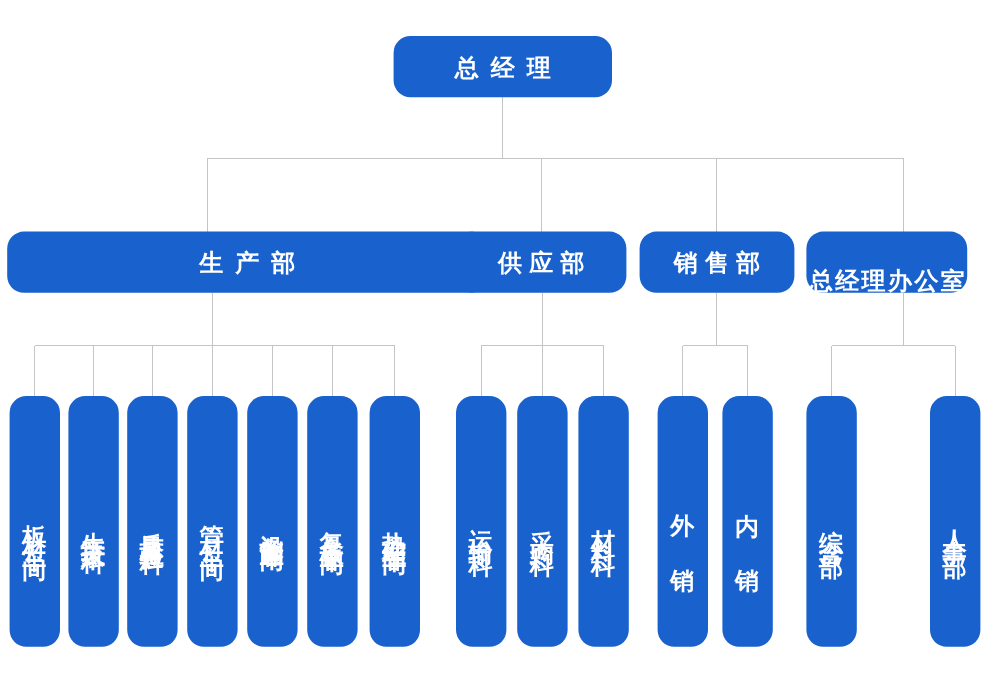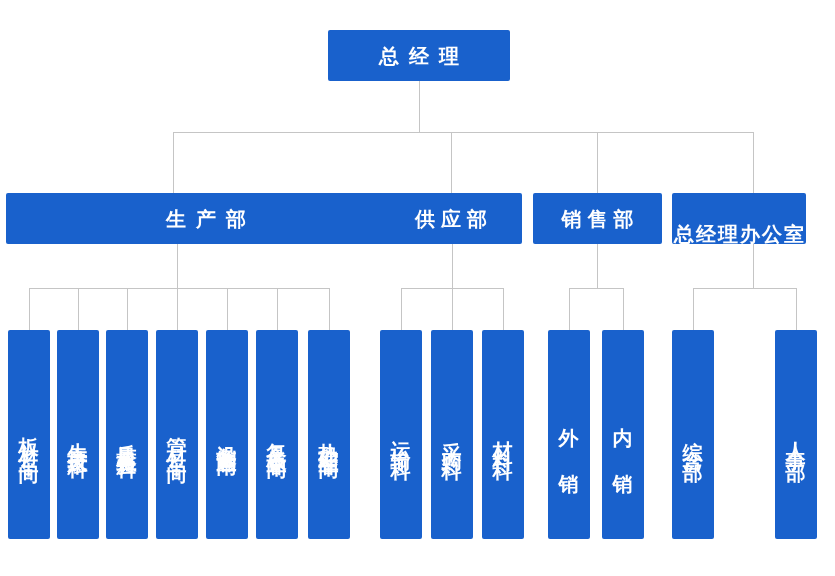--- a/index.html
+++ b/index.html
@@ -10,21 +10,21 @@
   }
   html,body{margin:0;padding:0;}
   body{background:var(--background);font-family:"DejaVu Sans",sans-serif;}
   .canvas{
     position:relative;width:835px;height:576px;background:var(--background);
     overflow:hidden;
   }
   .lines{position:absolute;left:0;top:0;}
   .lines line{stroke:var(--connector);stroke-width:1;shape-rendering:crispEdges;}
   .node{
-    position:absolute;background:var(--node-fill);border-radius:2px;
+    position:absolute;background:var(--node-fill);border-radius:14px;
     display:flex;align-items:center;justify-content:center;
     color:var(--node-text);font-weight:bold;font-size:20px;
     box-sizing:border-box;
   }
   .leaf{top:330px;width:42px;height:209px;}
   .dept,.root-node{height:51px;}
   .hl{white-space:nowrap;line-height:1;}
   .sp10{letter-spacing:10px;padding-left:10px;}
   .sp6{letter-spacing:6px;padding-left:6px;}
   .sp2{letter-spacing:2px;padding-left:2px;}

